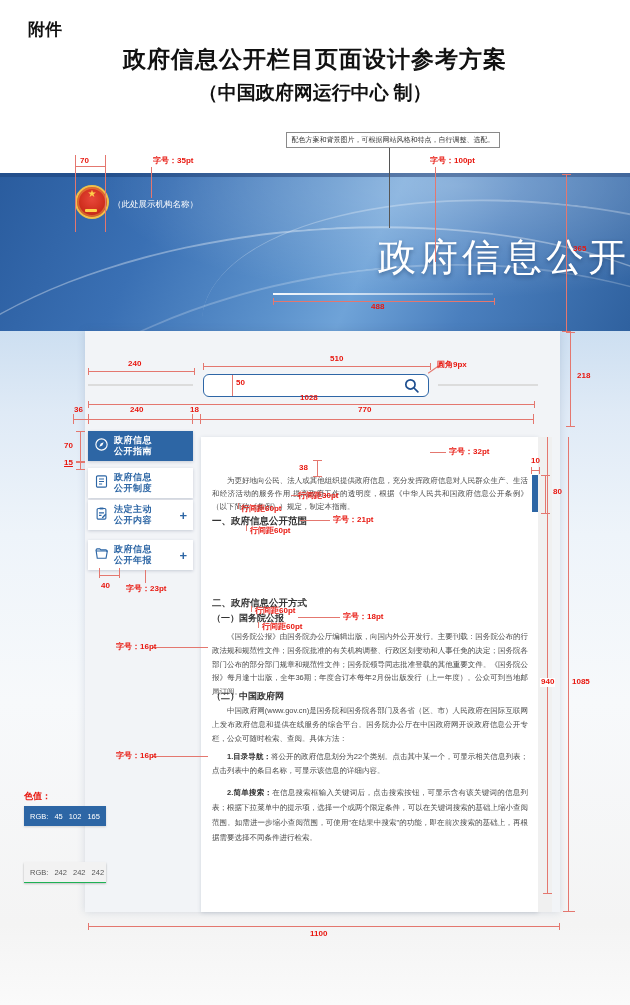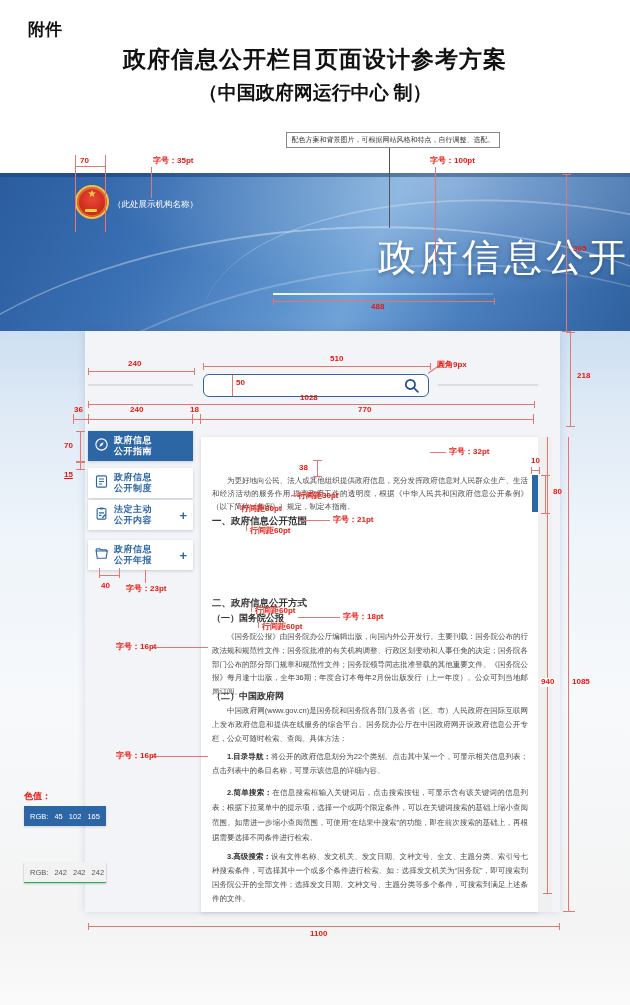--- a/index.html
+++ b/index.html
@@ -188,21 +188,21 @@
         <path d="M3.5 8h17.8l-2 11.5H5.2z"></path>
       </svg></span>
     <span class="side-label">
       <span>政府信息</span><br><span>公开年报</span></span>
     <span class="plus">+</span>
   </div>
 
   <div class="vdim" style="left:76px;top:431px;height:30px;"></div>
   <div class="rlab" style="left:64px;top:442px;">70</div>
   <div class="vdim" style="left:76px;top:461px;height:7px;"></div>
-  <div class="rlab" style="left:64px;top:471px;text-decoration:underline;">15</div>
+  <div class="rlab" style="left:64px;top:459px;text-decoration:underline;">15</div>
   <div class="vln" style="left:99px;top:568px;height:10px;"></div>
   <div class="vln" style="left:119px;top:568px;height:10px;"></div>
   <div class="hln" style="left:99px;top:575px;width:20px;"></div>
   <div class="rlab" style="left:101px;top:582px;">40</div>
   <div class="vln" style="left:145px;top:570px;height:13px;"></div>
   <div class="rlab" style="left:126px;top:585px;">字号：23pt</div>
 
   <div class="content-panel"></div>
   <div class="scroll-track"></div>
   <div class="scroll-thumb"></div>
@@ -244,21 +244,20 @@
 
   <h4 class="hsub" style="top:690px;">（二）中国政府网</h4>
   <p class="para" style="top:704px;line-height:14px;">中国政府网(www.gov.cn)是国务院和国务院各部门及各省（区、市）人民政府在国际互联网上发布政府信息和提供在线服务的综合平台。国务院办公厅在中国政府网开设政府信息公开专栏，公众可随时检索、查阅。具体方法：</p>
 
   <p class="para" style="top:750px;line-height:14px;"><span class="lead">1.目录导航：</span><span>将公开的政府信息划分为22个类别。点击其中某一个，可显示相关信息列表；点击列表中的条目名称，可显示该信息的详细内容。</span></p>
   <div class="rlab" style="left:116px;top:752px;">字号：16pt</div>
   <div class="hln" style="left:152px;top:756px;width:56px;"></div>
 
   <p class="para" style="top:785px;line-height:15px;"><span class="lead">2.简单搜索：</span><span>在信息搜索框输入关键词后，点击搜索按钮，可显示含有该关键词的信息列表；根据下拉菜单中的提示项，选择一个或两个限定条件，可以在关键词搜索的基础上缩小查阅范围。如需进一步缩小查阅范围，可使用“在结果中搜索”的功能，即在前次搜索的基础上，再根据需要选择不同条件进行检索。</span></p>
 
-  <p class="para" style="top:850px;line-height:14px;"><span class="lead">3.高级搜索：</span><span>设有文件名称、发文机关、发文日期、文种文号、全文、主题分类、索引号七种搜索条件，可选择其中一个或多个条件进行检索。如：选择发文机关为“国务院”，即可搜索到国务院公开的全部文件；选择发文日期、文种文号、主题分类等多个条件，可搜索到满足上述条件的文件。</span></p>
 
   <div class="vln" style="left:547px;top:437px;height:456px;"></div>
   <div class="hln" style="left:543px;top:893px;width:9px;"></div>
   <div class="rlab" style="left:540px;top:678px;background:#fff;padding:0 1px;">940</div>
   <div class="vln" style="left:568px;top:437px;height:475px;"></div>
   <div class="hln" style="left:563px;top:911px;width:12px;"></div>
   <div class="rlab" style="left:572px;top:678px;">1085</div>
 
   <div class="hdim" style="left:88px;top:923px;width:470px;"></div>
   <div class="rlab" style="left:310px;top:930px;">1100</div>

